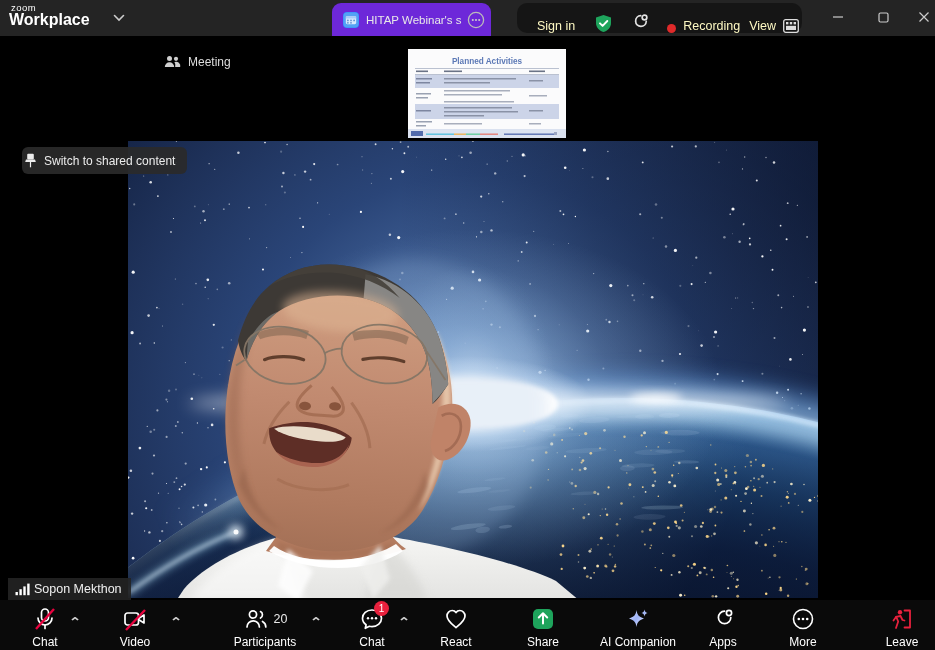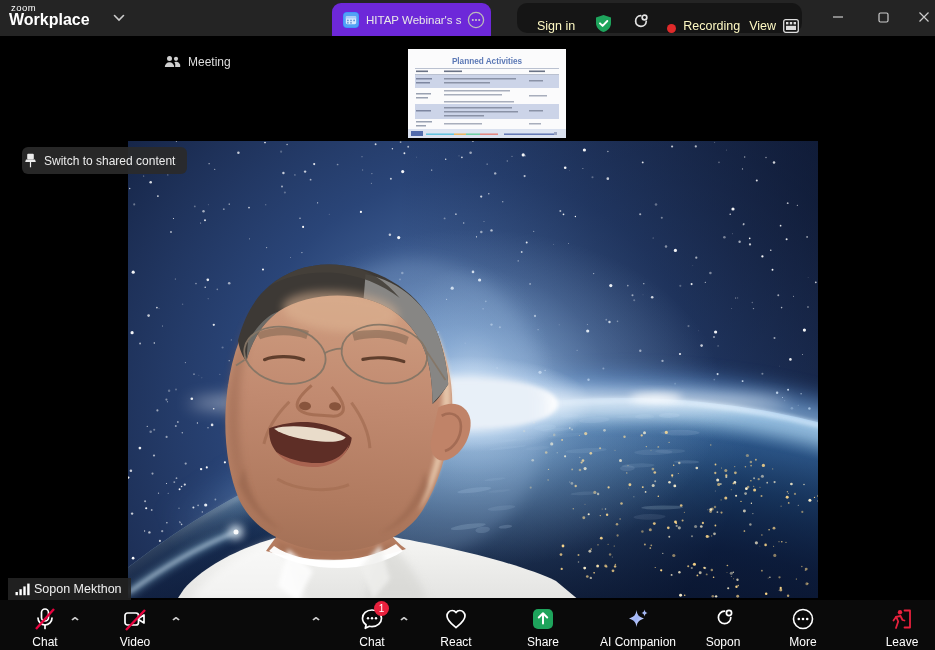--- a/index.html
+++ b/index.html
@@ -1073,20 +1073,34 @@
       <g stroke="#fff" stroke-width="1.7" fill="none" stroke-linecap="round" stroke-linejoin="round">
         <rect x="3" y="7" width="13.5" height="12" rx="2.5"></rect>
         <path d="M16.5,12.5 L22,9 L22,17 L16.5,13.5"></path>
       </g>
       <line x1="4" y1="24" x2="23" y2="4" stroke="#e8033f" stroke-width="2.4"></line>
     </svg>
     <div class="tblabel">Video</div>
   </div>
   <div class="chev" style="left:171px;">⌃</div>
 
+  <div class="tbitem" style="left:232px;width:66px;">
+    <div style="display:flex;align-items:center;gap:5px;height:26px;">
+      <svg width="26" height="26" viewBox="0 0 26 26">
+        <g stroke="#fff" stroke-width="1.7" fill="none" stroke-linecap="round">
+          <circle cx="10" cy="8.5" r="3.6"></circle>
+          <path d="M4,21 a6.2,6.2 0 0 1 12.4,0"></path>
+          <path d="M17.5,5.6 a3.6,3.6 0 0 1 0,6.4"></path>
+          <path d="M19.5,15.5 a6.2,6.2 0 0 1 3.3,5.5"></path>
+        </g>
+      </svg>
+      <span style="font-size:12.5px;color:#e8e8e8;">20</span>
+    </div>
+    <div class="tblabel">Participants</div>
+  </div>
   <div class="chev" style="left:311px;">⌃</div>
 
   <div class="tbitem" style="left:350px;width:44px;">
     <div style="position:relative;height:26px;">
       <svg width="26" height="26" viewBox="0 0 26 26">
         <path d="M13,4 C7.5,4 3.5,7.8 3.5,12.3 C3.5,15 4.9,17.3 7.1,18.8 L6.3,22.3 L10.4,20.3 C11.2,20.5 12.1,20.6 13,20.6 C18.5,20.6 22.5,16.8 22.5,12.3 C22.5,7.8 18.5,4 13,4 Z" fill="none" stroke="#fff" stroke-width="1.7" stroke-linejoin="round"></path>
         <g fill="#fff">
             <circle cx="9" cy="12.3" r="1.2"></circle>
             <circle cx="13" cy="12.3" r="1.2"></circle>
             <circle cx="17" cy="12.3" r="1.2"></circle>
@@ -1147,21 +1161,21 @@
     <div class="tblabel">AI Companion</div>
   </div>
 
   <div class="tbitem" style="left:701px;width:44px;">
     <svg width="26" height="26" viewBox="0 0 26 26">
       <g stroke="#fff" stroke-width="1.7" fill="none" stroke-linecap="round">
         <path d="M14.5,5.2 A6.2,6.2 0 1 0 20.8,11.5"></path>
         <circle cx="19" cy="7" r="2.6"></circle>
       </g>
     </svg>
-    <div class="tblabel">Sopon</div>
+    <div class="tblabel">Apps</div>
   </div>
 
   <div class="tbitem" style="left:781px;width:44px;">
     <svg width="26" height="26" viewBox="0 0 26 26">
       <circle cx="13" cy="13" r="9.5" stroke="#fff" stroke-width="1.6" fill="none"></circle>
       <g fill="#fff">
           <circle cx="8.8" cy="13" r="1.3"></circle>
           <circle cx="13" cy="13" r="1.3"></circle>
           <circle cx="17.2" cy="13" r="1.3"></circle>
         </g>

